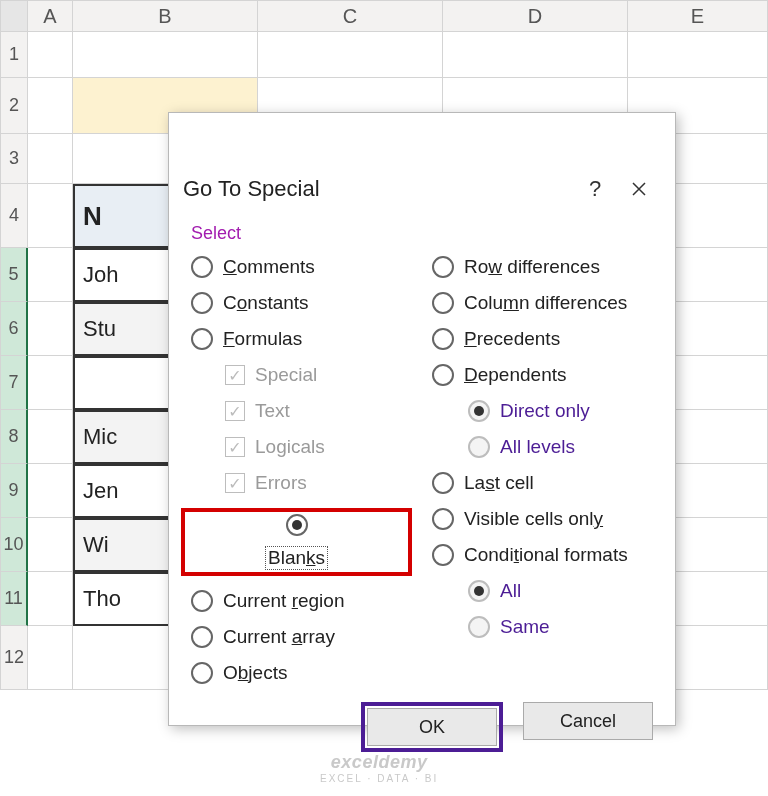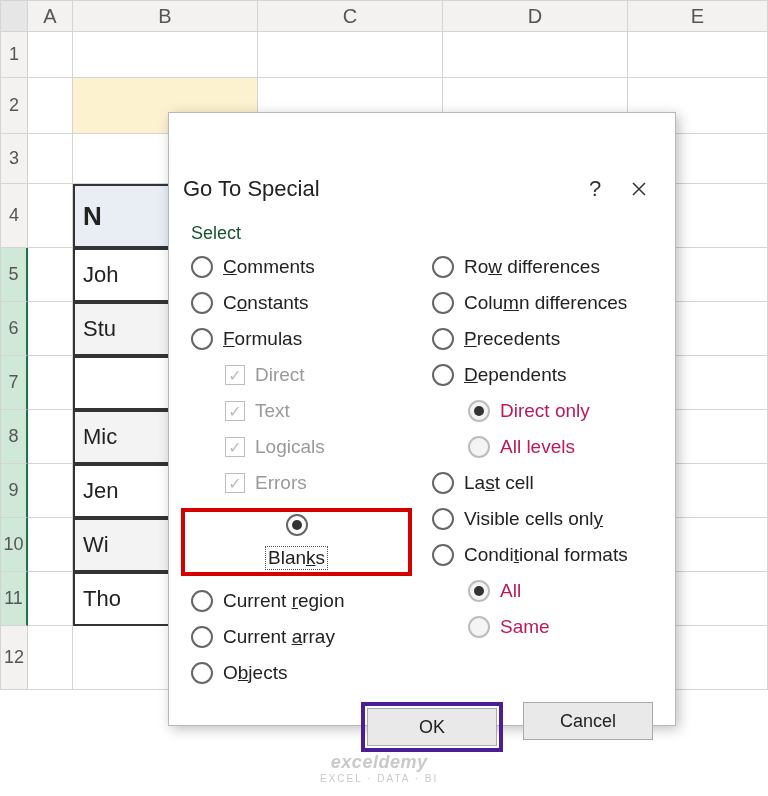--- a/index.html
+++ b/index.html
@@ -84,26 +84,26 @@
     margin-top: 48px;
   }
   .titlebar .title { flex: 1; }
   .titlebar .tbtn {
     width: 44px; height: 36px;
     display: flex; align-items: center; justify-content: center;
     font-size: 22px; color: #333;
     cursor: pointer;
   }
   .dlg-body { padding: 4px 22px 0 22px; flex: 1; }
-  .group-label { font-size: 18px; color: #14532d; margin: 4px 0 8px 0; }
+  .group-label { font-size: 18px; color: #a21caf; margin: 4px 0 8px 0; }
   .cols { display: flex; gap: 20px; }
   .col { flex: 1; display: flex; flex-direction: column; gap: 14px; padding: 4px 0; }
   .opt { display: flex; align-items: center; gap: 10px; font-size: 19px; cursor: pointer; }
   .opt.sub { margin-left: 34px; color: #9a9a9a; cursor: default; }
-  .opt.sub2 { margin-left: 36px; color: #be185d; cursor: default; }
+  .opt.sub2 { margin-left: 36px; color: #4c1d95; cursor: default; }
   .radio {
     width: 22px; height: 22px; border-radius: 50%;
     border: 2px solid #666; flex-shrink: 0;
     display: flex; align-items: center; justify-content: center;
     background: #fff;
   }
   .radio.disabled { border-color: #bdbdbd; background: #f4f4f4; }
   .radio.selected::after {
     content: ""; width: 10px; height: 10px; border-radius: 50%; background: #333;
   }
@@ -277,21 +277,21 @@
         <div class="opt">
             <div class="radio"></div>
             <span>C<span class="u">o</span>nstants</span>
           </div>
         <div class="opt">
             <div class="radio"></div>
             <span><span class="u">F</span>ormulas</span>
           </div>
         <div class="opt sub">
             <div class="chk">✓</div>
-            <span>Direct</span>
+            <span>Special</span>
           </div>
         <div class="opt sub">
             <div class="chk">✓</div>
             <span>Text</span>
           </div>
         <div class="opt sub">
             <div class="chk">✓</div>
             <span>Logicals</span>
           </div>
         <div class="opt sub">

